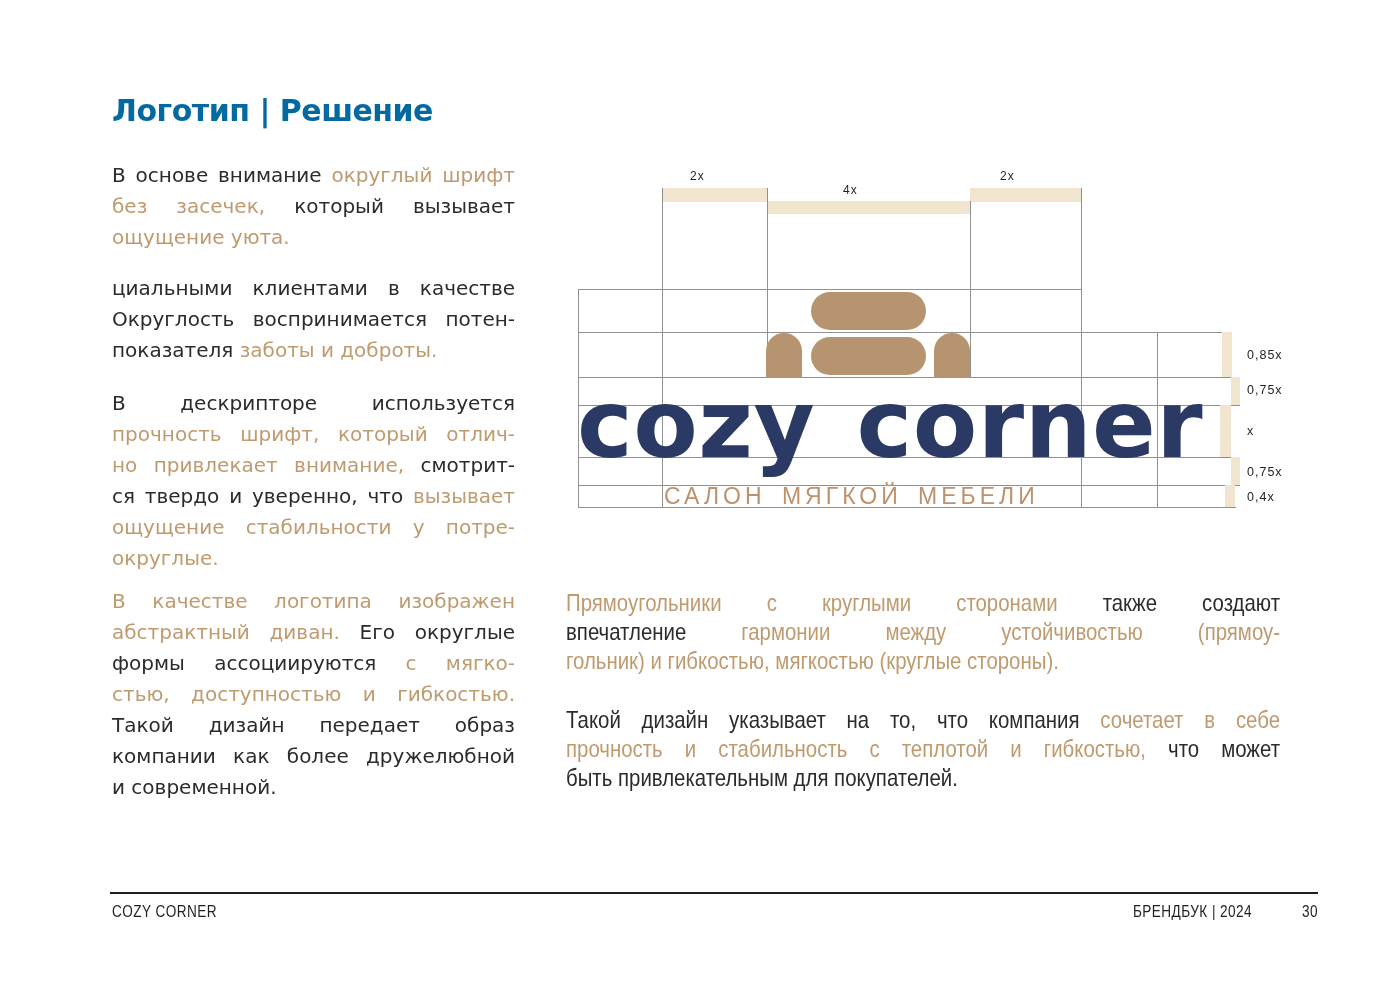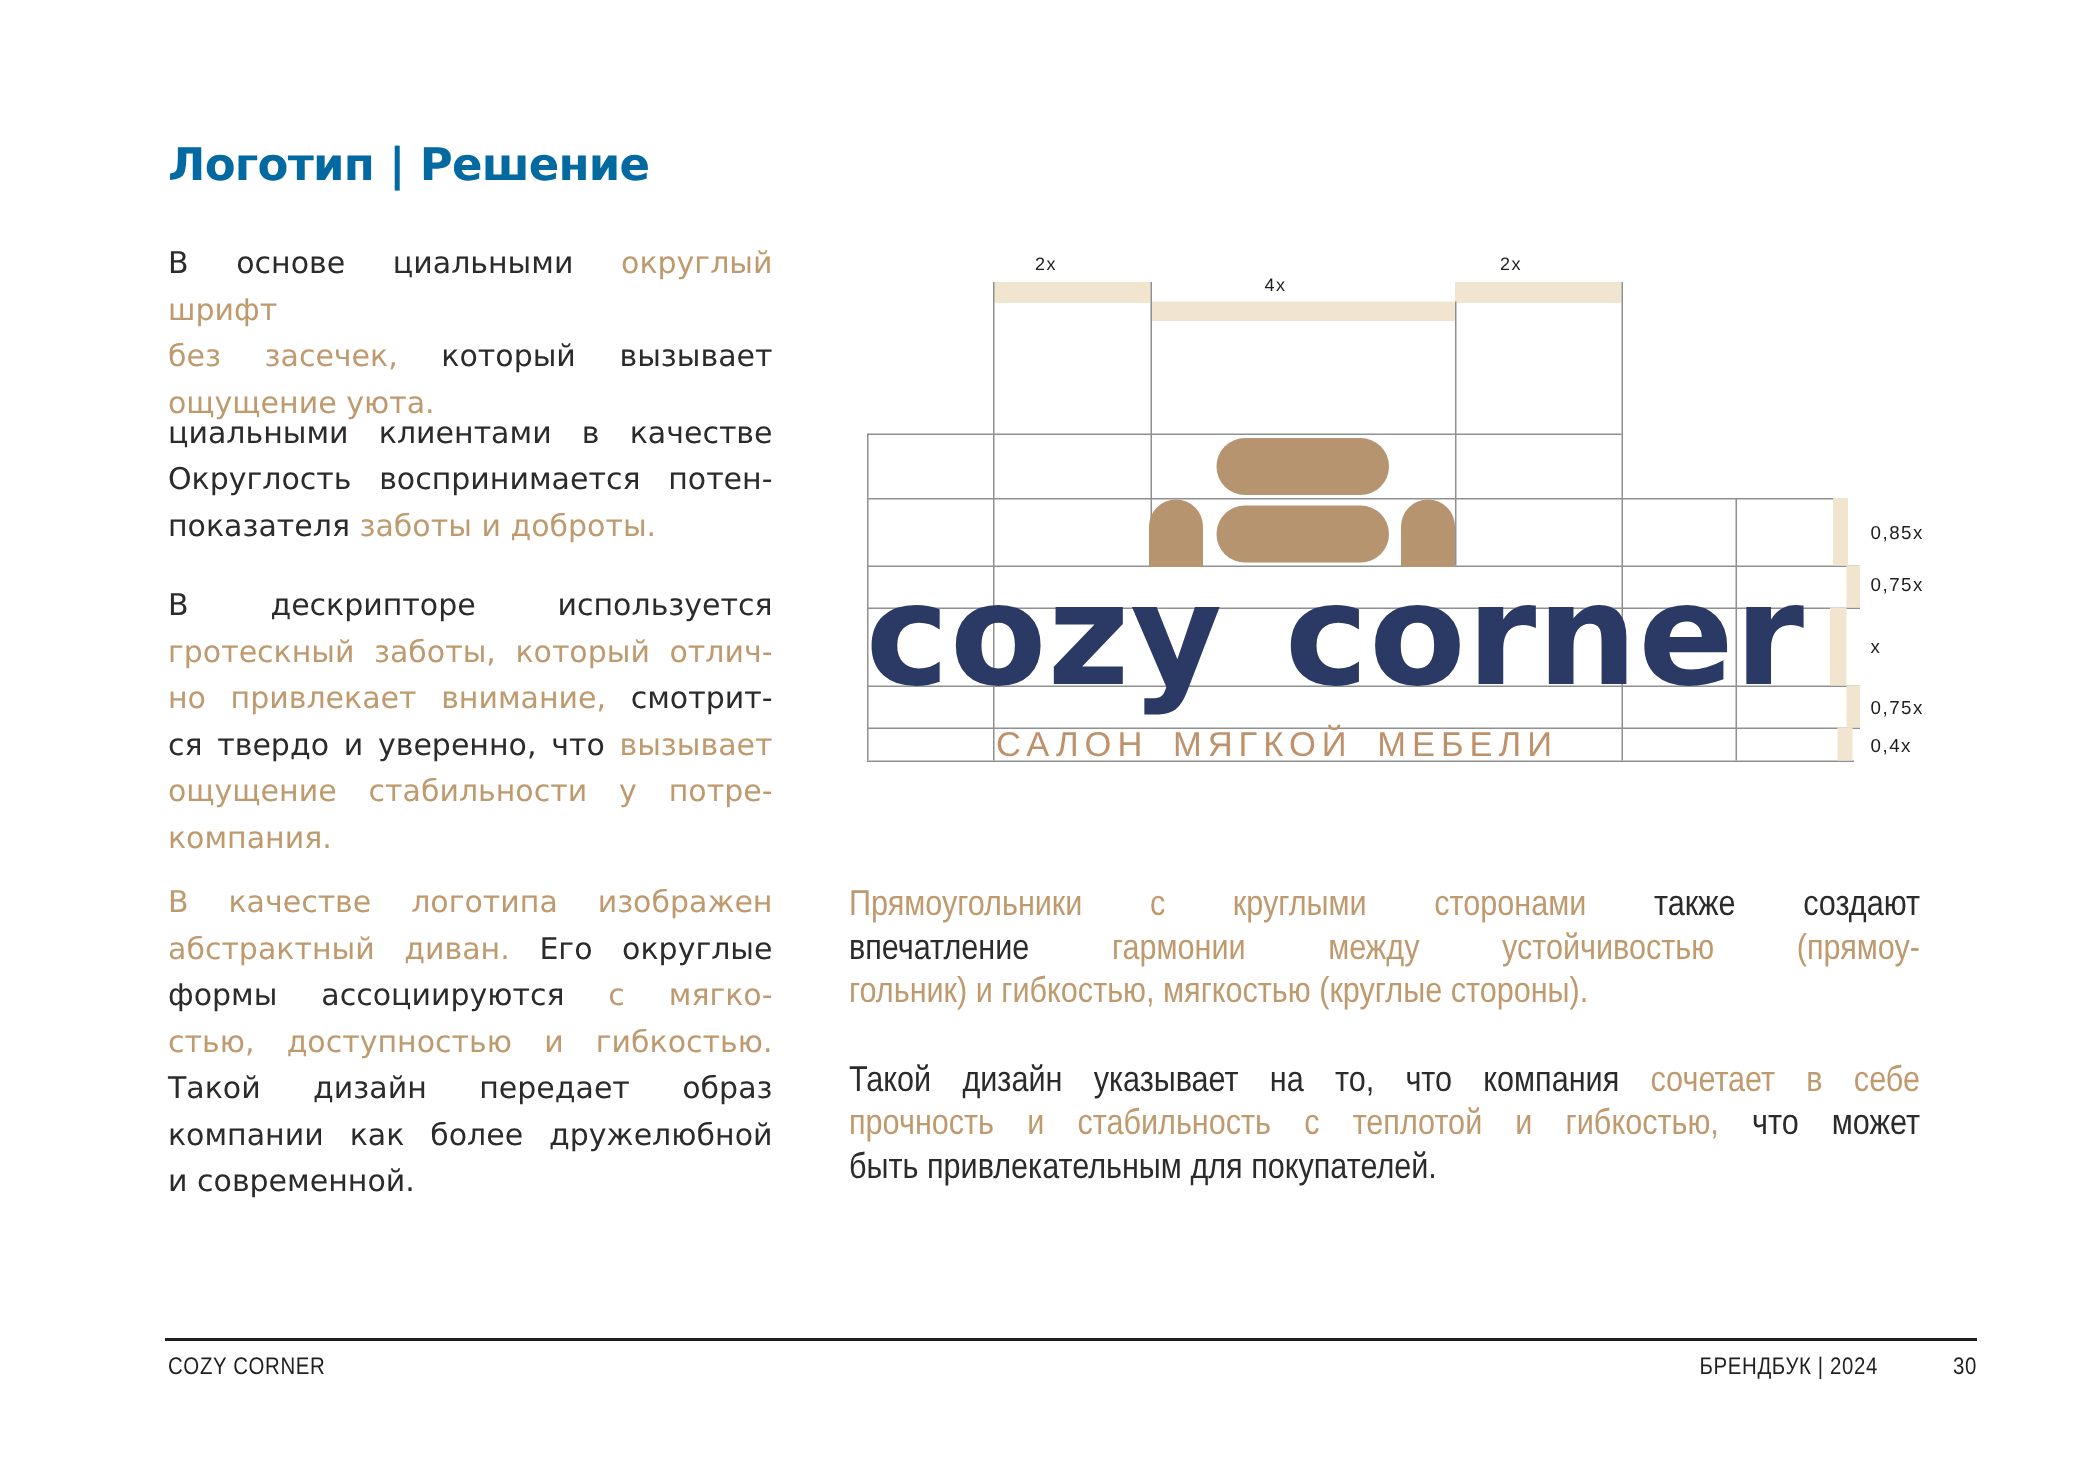--- a/index.html
+++ b/index.html
@@ -45,36 +45,36 @@
   .foot-page{left:1280px;width:38px;text-align:right;transform:scaleX(0.85);transform-origin:100% 0;}
 </style>
 </head>
 <body>
 
 <div class="page">
 
   <h1 class="title">Логотип | Решение</h1>
 
   <div class="para" style="top:160px">
-      <div class="tl just"><span class="d">В основе циальными </span><span class="t">округлый шрифт</span></div>
+      <div class="tl just"><span class="d">В основе внимание </span><span class="t">округлый шрифт</span></div>
       <div class="tl just"><span class="t">без засечек, </span><span class="d">который вызывает</span></div>
       <div class="tl"><span class="t">ощущение уюта.</span></div>
     </div>
   <div class="para" style="top:273px">
       <div class="tl just"><span class="d">циальными клиентами в качестве</span></div>
       <div class="tl just"><span class="d">Округлость воспринимается потен-</span></div>
       <div class="tl"><span class="d">показателя </span><span class="t">заботы и доброты.</span></div>
     </div>
   <div class="para" style="top:388px">
       <div class="tl just"><span class="d">В дескрипторе используется</span></div>
-      <div class="tl just"><span class="t">гротескный заботы, который отлич-</span></div>
+      <div class="tl just"><span class="t">прочность шрифт, который отлич-</span></div>
       <div class="tl just"><span class="t">но привлекает внимание, </span><span class="d">смотрит-</span></div>
       <div class="tl just"><span class="d">ся твердо и уверенно, что </span><span class="t">вызывает</span></div>
       <div class="tl just"><span class="t">ощущение стабильности у потре-</span></div>
-      <div class="tl"><span class="t">компания.</span></div>
+      <div class="tl"><span class="t">округлые.</span></div>
     </div>
   <div class="para" style="top:586px">
       <div class="tl just"><span class="t">В качестве логотипа изображен</span></div>
       <div class="tl just"><span class="t">абстрактный диван. </span><span class="d">Его округлые</span></div>
       <div class="tl just"><span class="d">формы ассоциируются </span><span class="t">с мягко-</span></div>
       <div class="tl just"><span class="t">стью, доступностью и гибкостью.</span></div>
       <div class="tl just"><span class="d">Такой дизайн передает образ</span></div>
       <div class="tl just"><span class="d">компании как более дружелюбной</span></div>
       <div class="tl"><span class="d">и современной.</span></div>
     </div>

